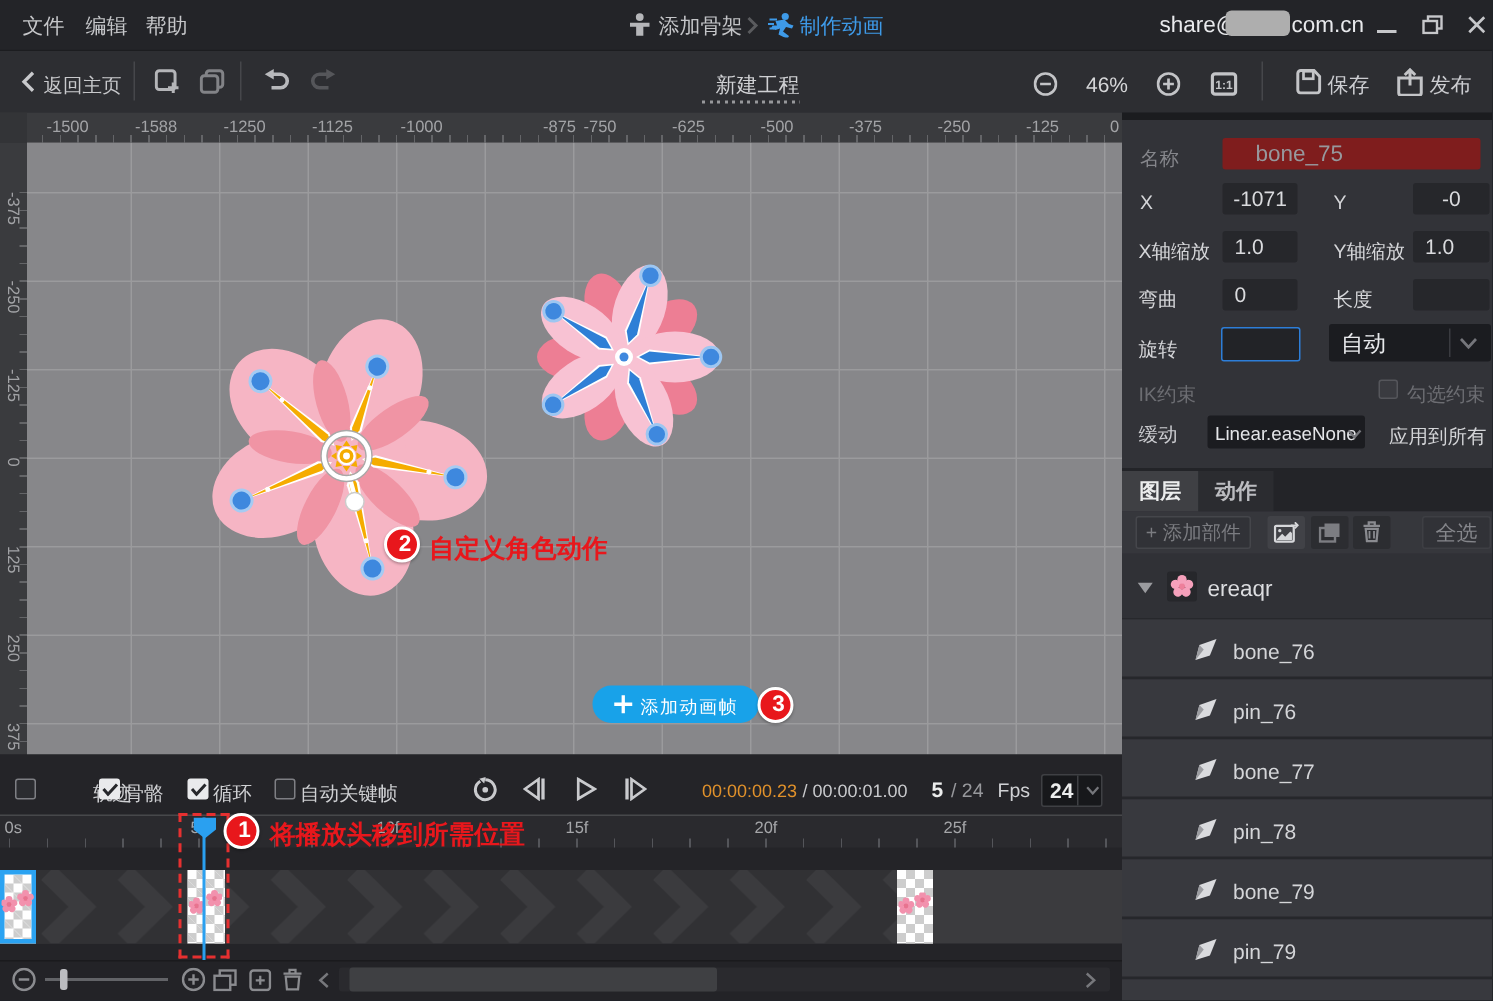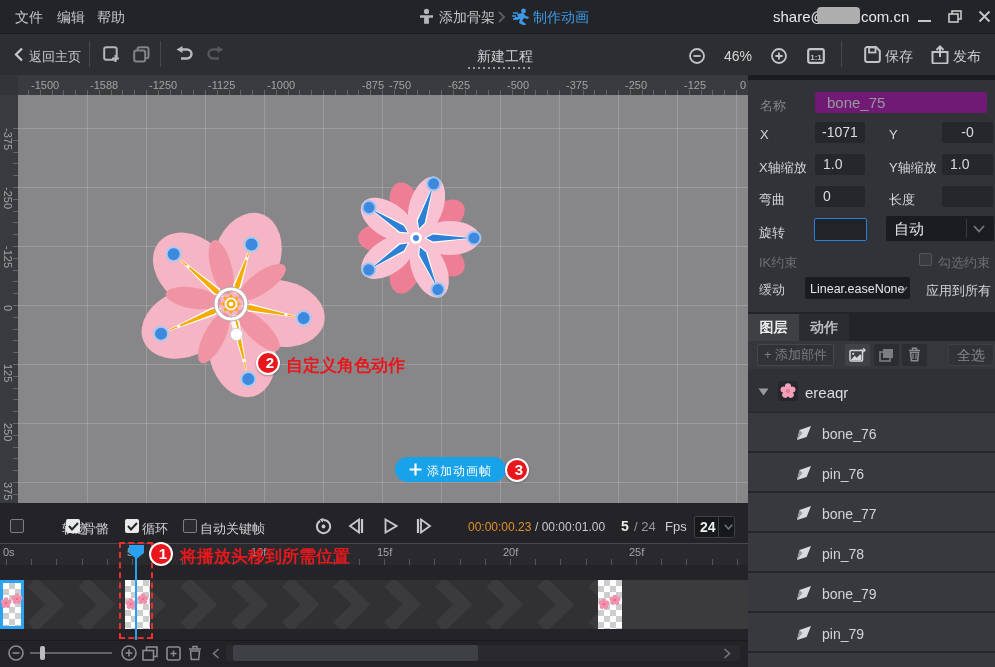--- a/index.html
+++ b/index.html
@@ -261,21 +261,21 @@
 <div class="lbl" style="left:505px;top:461px;width:28px;text-align:center;font-size:15px;font-weight:bold;color:#ffffff;">3</div>
 
 <div class="abs" style="left:256px;top:351px;width:24px;height:24px;border-radius:50%;background:#e8171c;border:2px solid #ffffff;box-shadow:0 1px 2px rgba(0,0,0,.3);"></div>
 <div class="lbl" style="left:256px;top:354px;width:28px;text-align:center;font-size:15px;font-weight:bold;color:#ffffff;">2</div>
 <div class="lbl" style="left:286px;top:354px;font-size:17px;font-weight:bold;color:#e8171c;">自定义角色动作</div>
 
 <div class="abs" style="left:748px;top:75px;width:247px;height:592px;background:#323338;"></div>
 <div class="abs" style="left:748px;top:75px;width:247px;height:5px;background:#1b1c1f;"></div>
 
 <div class="lbl" style="left:760px;top:97px;font-size:13px;color:#85868b;">名称</div>
-<div class="abs" style="left:815px;top:92px;width:172px;height:21px;background:#701a75;border-radius:2px;color:#97989d;font-size:15px;line-height:21px;padding-left:12px;">bone_75</div>
+<div class="abs" style="left:815px;top:92px;width:172px;height:21px;background:#7f1d1d;border-radius:2px;color:#97989d;font-size:15px;line-height:21px;padding-left:22px;">bone_75</div>
 
 <div class="lbl" style="left:760px;top:127px;font-size:13px;color:#d5d6d9;">X</div>
 <div class="abs" style="left:815px;top:122px;width:50px;height:21px;background:#26272b;border-radius:2px;color:#dadbde;font-size:14px;line-height:21px;text-align:center;">-1071</div>
 <div class="lbl" style="left:889px;top:127px;font-size:13px;color:#d5d6d9;">Y</div>
 <div class="abs" style="left:942px;top:122px;width:51px;height:21px;background:#26272b;border-radius:2px;color:#dadbde;font-size:14px;line-height:21px;text-align:center;">-0</div>
 
 <div class="lbl" style="left:759px;top:159px;font-size:13px;color:#d5d6d9;">X轴缩放</div>
 <div class="abs" style="left:815px;top:154px;width:50px;height:21px;background:#26272b;border-radius:2px;color:#dadbde;font-size:14px;line-height:21px;padding-left:8px;">1.0</div>
 <div class="lbl" style="left:889px;top:159px;font-size:13px;color:#d5d6d9;">Y轴缩放</div>
 <div class="abs" style="left:942px;top:154px;width:51px;height:21px;background:#26272b;border-radius:2px;color:#dadbde;font-size:14px;line-height:21px;padding-left:8px;">1.0</div>

